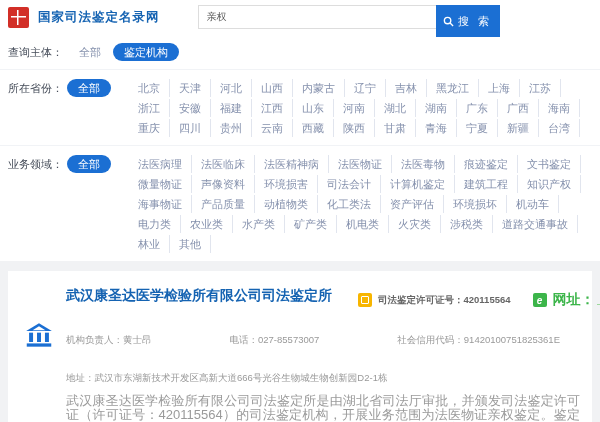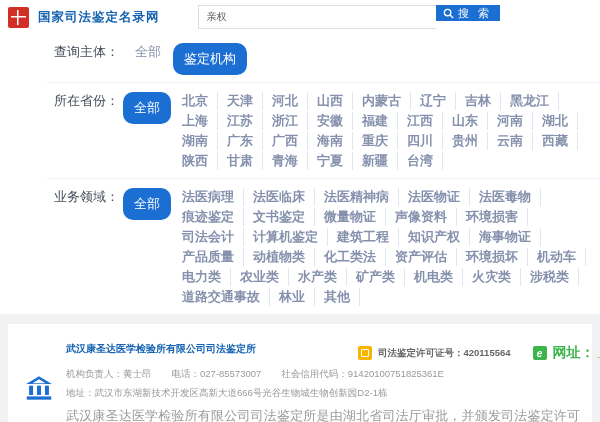--- a/index.html
+++ b/index.html
@@ -13,50 +13,50 @@
   .topbar{height:34px;display:flex;align-items:center;padding:0 8px;background:#fff;}
   .logo{width:21px;height:21px;background:#d22f27;border-radius:2px;position:relative;flex:0 0 auto;}
   .logo::after{content:"";position:absolute;inset:3px;
     background:
       linear-gradient(#fff,#fff) 0 45%/100% 1.5px no-repeat,
       linear-gradient(#fff,#fff) 45% 0/1.5px 100% no-repeat;}
   .site-title{color:var(--title-blue);font-weight:bold;font-size:12.5px;margin-left:9px;letter-spacing:1px;}
   .searchbar{display:flex;margin-left:38px;height:24px;}
   .search-input{width:238px;height:24px;border:1px solid #ddd;border-right:none;outline:none;
     padding:0 8px;font-size:10px;color:#555;font-family:inherit;}
-  .search-btn{width:64px;height:16px;background:var(--accent);color:#fff;border:none;cursor:pointer;
+  .search-btn{width:64px;height:32px;background:var(--accent);color:#fff;border:none;cursor:pointer;
     font-size:11px;display:flex;align-items:center;justify-content:center;gap:4px;letter-spacing:3px;font-family:inherit;}
   .search-btn svg{flex:0 0 auto;}
   
-  .filters{background:#fff;font-size:13px;padding-left:46px;}
+  .filters{background:#fff;font-size:11px;}
   .filter-row{display:flex;align-items:flex-start;padding:8px 8px 7px 8px;}
   .filter-row.bordered{border-bottom:1px solid #f1f3f6;}
   .filter-label{color:#454c59;flex:0 0 auto;line-height:20px;margin-right:4px;}
-  .pill{display:inline-flex;align-items:center;height:32px;margin:1px 2px 0 0;border-radius:10px;
+  .pill{display:inline-flex;align-items:center;height:18px;margin:1px 18px 0 0;border-radius:10px;
     background:var(--accent);color:#fff;padding:0 11px;cursor:pointer;flex:0 0 auto;}
   .opt{color:var(--opt);cursor:pointer;line-height:20px;}
   .subject-row .opt{padding:0 12px;}
-  .opt-list{display:flex;flex-wrap:wrap;flex:1 1 auto;min-width:0;font-weight:bold;}
+  .opt-list{display:flex;flex-wrap:wrap;flex:1 1 auto;min-width:0;}
   .opt-list .opt{padding:0 9px;border-right:1px solid var(--sep);margin:1px 0;line-height:18px;}
   
   .results{background:#f1f2f4;height:100%;padding:10px 8px 0 8px;}
   .card{background:#fff;position:relative;padding:12px 12px 10px 58px;margin-bottom:8px;}
   .bank-icon{position:absolute;left:17px;top:50px;width:28px;height:28px;}
   .card-head{display:flex;align-items:center;}
-  .card-title{color:var(--title-blue);font-size:10px;font-weight:bold;width:292px;flex:0 0 auto;cursor:pointer;}
+  .card-title{color:var(--title-blue);font-size:14px;font-weight:bold;width:292px;flex:0 0 auto;cursor:pointer;}
   .badge-group{display:flex;align-items:center;flex:0 0 auto;margin-top:8px;}
   .icon-cert{width:14px;height:14px;border-radius:2px;background:var(--yellow);position:relative;margin-right:6px;}
   .icon-cert::after{content:"";position:absolute;inset:3px;border:1.4px solid #fff;border-radius:1px;}
   .icon-web{width:14px;height:14px;border-radius:2px;background:var(--green);color:#fff;font-size:10px;
     font-weight:bold;display:flex;align-items:center;justify-content:center;margin-right:6px;font-style:italic;}
   .license{color:#666;font-size:9.5px;font-weight:bold;}
   .weblabel{color:var(--green);font-size:14px;font-weight:bold;}
   .webline{display:inline-block;width:96px;border-bottom:1px solid #9ed89e;margin-left:2px;height:10px;}
   .gap24{width:22px;flex:0 0 auto;}
-  .meta{color:var(--meta);font-size:9.5px;margin-top:6px;display:flex;flex-wrap:wrap;}
+  .meta{color:var(--meta);font-size:9.5px;margin-top:25px;display:flex;flex-wrap:wrap;justify-content:space-between;}
   .meta .item{margin-right:20px;white-space:nowrap;}
   .desc{color:#9a9a9a;font-size:13px;line-height:14px;margin-top:9px;text-align:justify;}
   .scope{border-top:1px solid #ededed;margin-top:9px;padding-top:8px;color:var(--meta);font-size:9.5px;}
   .scope .hl{color:var(--red);font-weight:bold;}
 </style>
 </head>
 <body>
 
 <header class="topbar">
   <div class="logo"></div>

